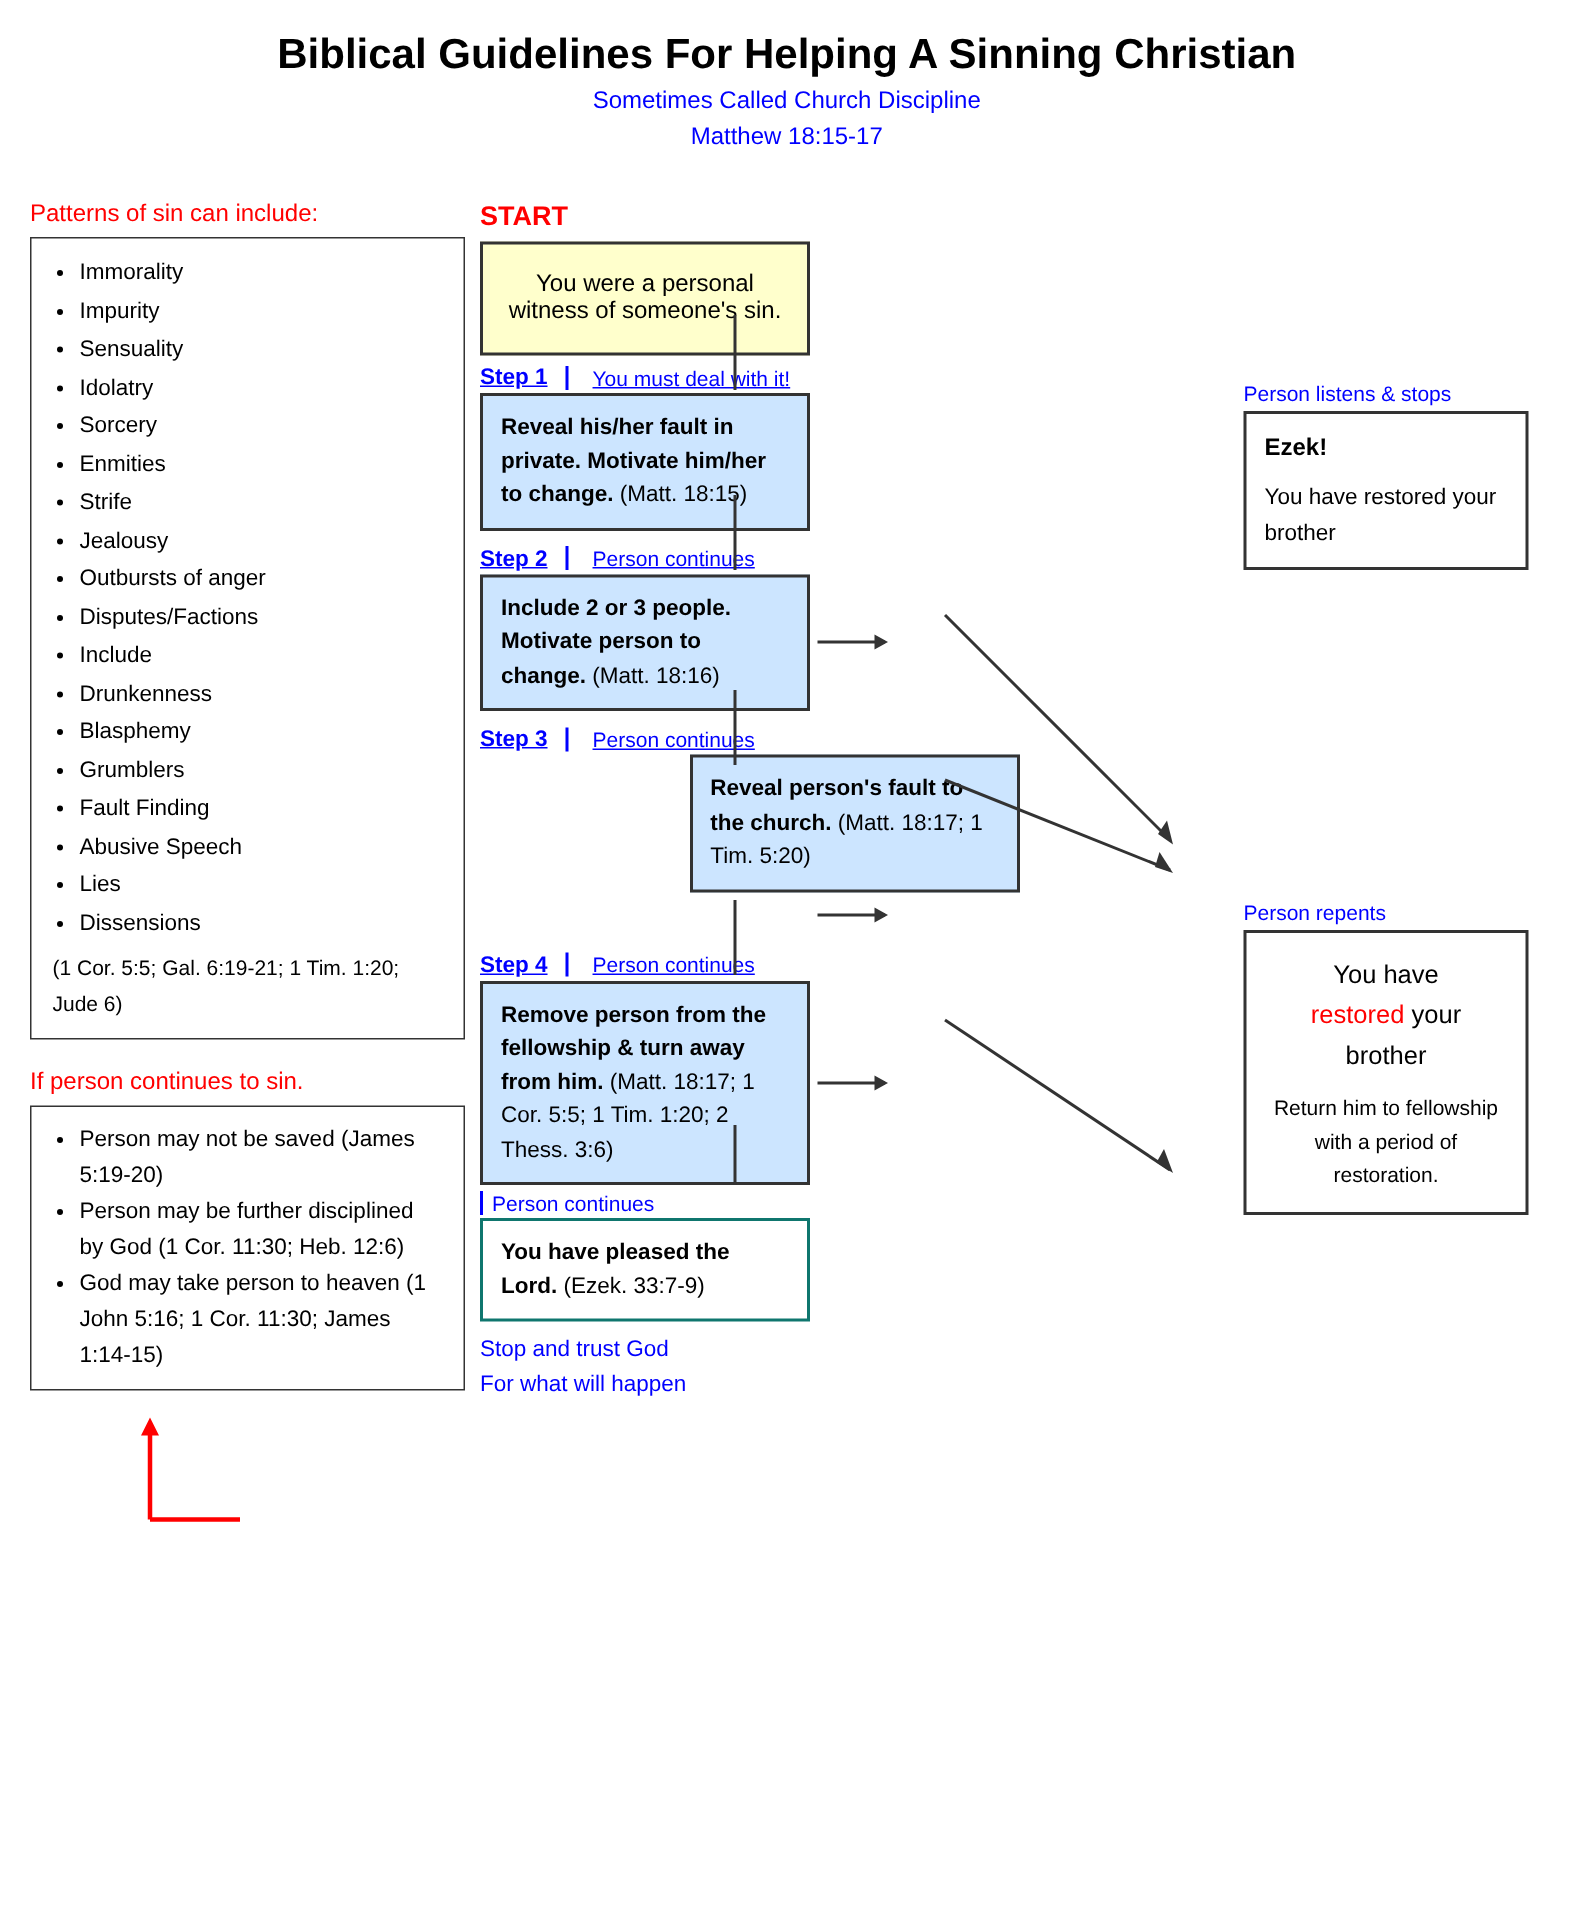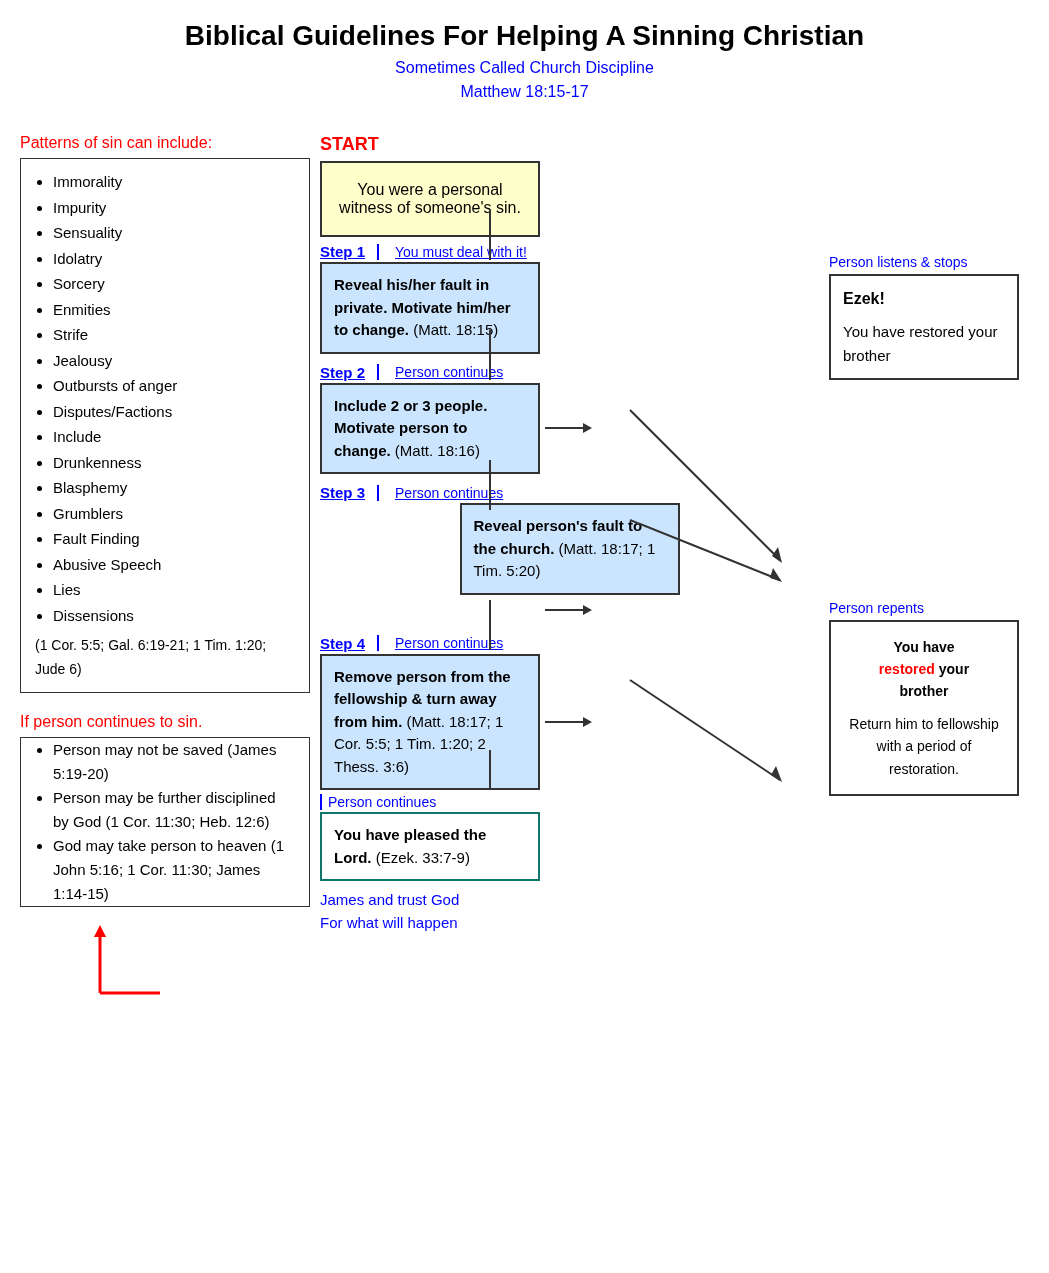--- a/index.html
+++ b/index.html
@@ -50,21 +50,21 @@
       list-style: disc;
       padding-left: 18px;
     }
     .if-continues-label {
       color: red;
       font-size: 16px;
       margin-bottom: 6px;
     }
     .if-continues-box {
       border: 1px solid #333;
-      padding: 0 14px;
+      padding: 10px 14px;
       font-size: 15px;
       line-height: 1.6;
     }
     .if-continues-box ul {
       list-style: disc;
       padding-left: 18px;
     }
     .start-label {
       font-size: 18px;
       font-weight: bold;
@@ -143,22 +143,22 @@
       margin-bottom: 4px;
     }
     .restored-box {
       border: 2px solid #333;
       padding: 14px 12px;
       font-size: 15px;
       line-height: 1.6;
       width: 190px;
     }
     .restored-box .you-have {
-      font-size: 14px;
-      font-weight: bold;
+      font-size: 17px;
+      font-weight: normal;
       text-align: center;
     }
     .restored-box .restored-word {
       color: red;
     }
     .restored-box .return-text {
       font-size: 14px;
       text-align: center;
       margin-top: 10px;
     }
@@ -308,21 +308,21 @@
     </div>
 
     <div style="margin-top:4px;">
       <div style="color:blue; font-size:14px; border-left:2px solid blue; padding-left:6px; margin-bottom:2px; margin-left:0;">Person continues</div>
       <div class="pleased-box">
         <b>You have pleased the Lord.</b> (Ezek. 33:7-9)
       </div>
     </div>
 
     <div class="stop-trust">
-      <div>James and trust God</div>
+      <div>Stop and trust God</div>
       <div>For what will happen</div>
     </div>
 
   </div>
 
   <div class="right-col">
 
     <div style="margin-top: 120px;"></div>
     <div class="person-listens-label">Person listens &amp; stops</div>
     <div class="stop-box">

